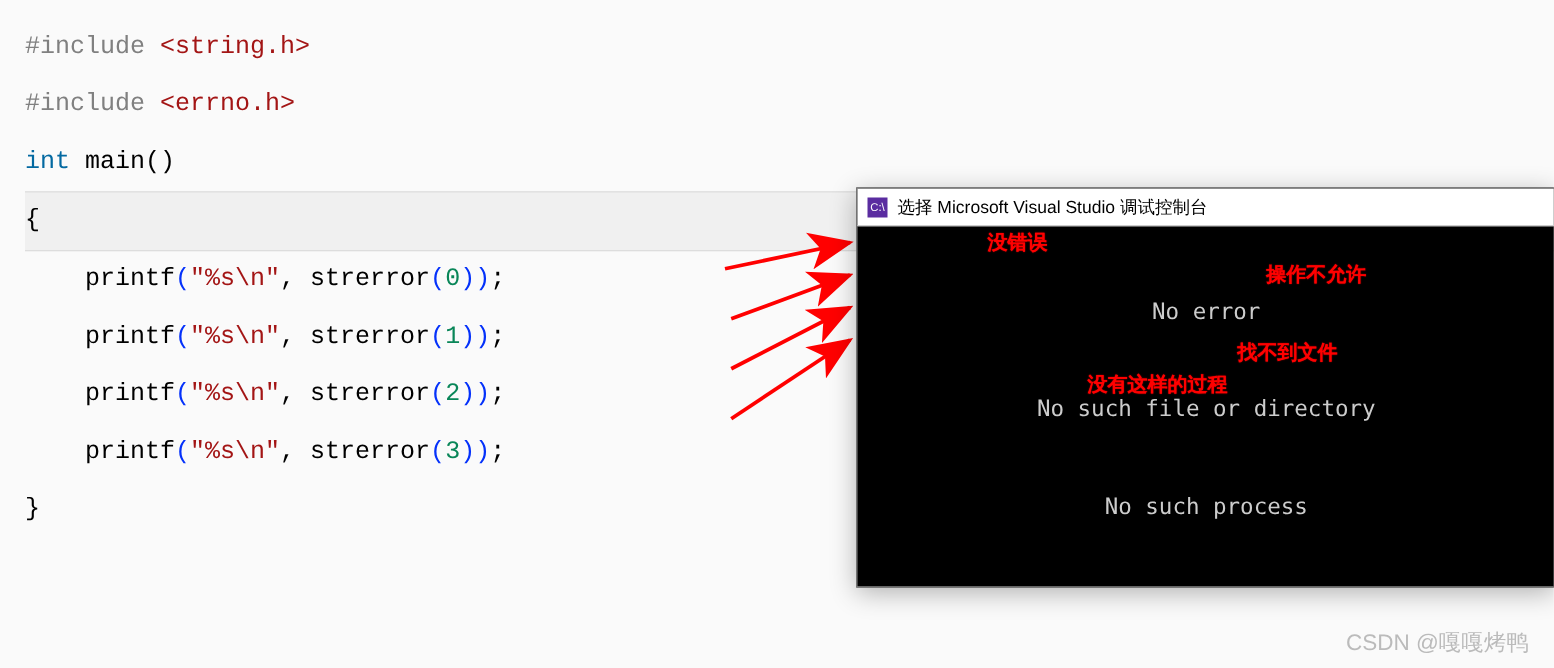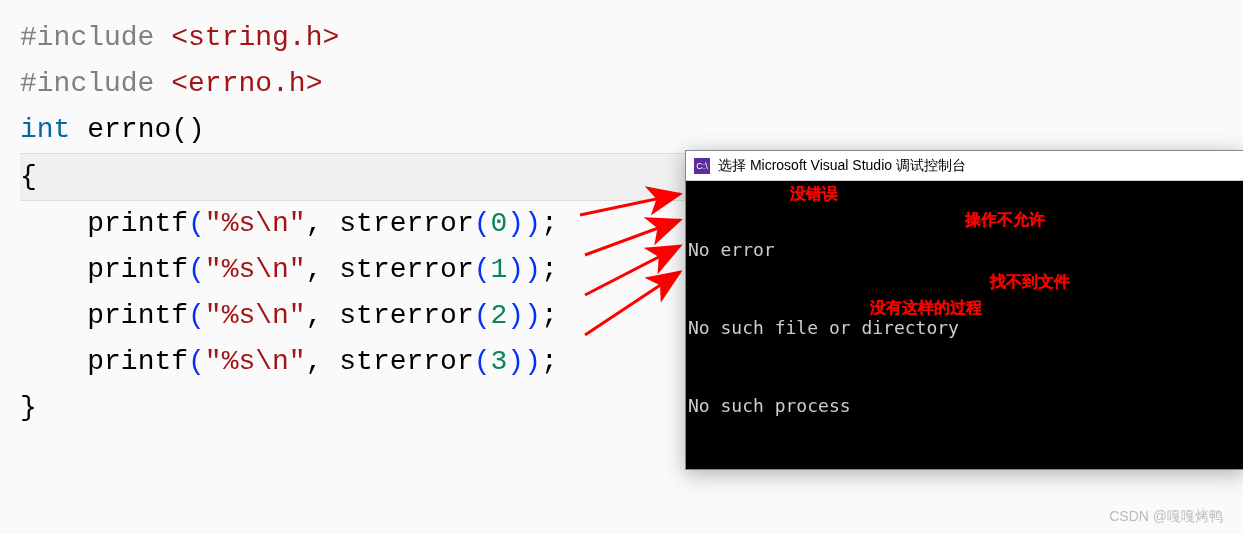--- a/index.html
+++ b/index.html
@@ -9,21 +9,21 @@
     background: #fafafa;
     font-family: Consolas, "Courier New", monospace;
     position: relative;
     overflow: hidden;
   }
   .code-area {
     position: absolute;
     top: 15px;
     left: 20px;
     right: 0;
-    font-size: 28px;
+    font-size: 20px;
     line-height: 46px;
     color: #000;
   }
   .code-line {
     white-space: pre;
     font-family: Consolas, "Courier New", monospace;
   }
   .token-preproc { color: #808080; }
   .token-include-path { color: #a31515; }
   .token-keyword { color: #0369a1; }
@@ -72,52 +72,52 @@
     font-family: sans-serif;
   }
   .console-body {
     padding: 4px 2px;
     font-family: "SimSun", Consolas, monospace;
     font-size: 18px;
     line-height: 26px;
     color: #ccc;
     white-space: pre;
   }
-  .console-line { white-space: pre; }
+  .console-line { white-space: pre; text-align: center; }
   .annotation {
     position: absolute;
     color: #ff0000;
     font-family: "SimHei", "Microsoft YaHei", sans-serif;
     font-weight: bold;
     font-size: 16px;
     text-shadow: 0 0 1px #ff0000;
   }
   .arrow-svg {
     position: absolute;
     top: 0;
     left: 0;
     pointer-events: none;
   }
 
   .watermark {
     position: absolute;
     bottom: 8px;
     right: 20px;
     color: #bbb;
-    font-size: 14px;
+    font-size: 18px;
     font-family: "Microsoft YaHei", sans-serif;
   }
 </style>
 </head>
 <body>
 
 <div class="code-area">
   <div class="code-line"><span class="token-preproc">#include </span><span class="token-include-path">&lt;string.h&gt;</span></div>
   <div class="code-line"><span class="token-preproc">#include </span><span class="token-include-path">&lt;errno.h&gt;</span></div>
-  <div class="code-line"><span class="token-keyword">int</span><span class="token-func"> errno()</span></div>
+  <div class="code-line"><span class="token-keyword">int</span><span class="token-func"> main()</span></div>
   <div class="code-line cursor-line"><span>{</span></div>
   <div class="code-line">    <span class="token-func">printf</span><span class="token-paren">(</span><span class="token-string">"%s\n"</span><span>, </span><span class="token-func">strerror</span><span class="token-paren">(</span><span class="token-number">0</span><span class="token-paren">)</span><span class="token-paren">)</span><span>;</span></div>
   <div class="code-line">    <span class="token-func">printf</span><span class="token-paren">(</span><span class="token-string">"%s\n"</span><span>, </span><span class="token-func">strerror</span><span class="token-paren">(</span><span class="token-number">1</span><span class="token-paren">)</span><span class="token-paren">)</span><span>;</span></div>
   <div class="code-line">    <span class="token-func">printf</span><span class="token-paren">(</span><span class="token-string">"%s\n"</span><span>, </span><span class="token-func">strerror</span><span class="token-paren">(</span><span class="token-number">2</span><span class="token-paren">)</span><span class="token-paren">)</span><span>;</span></div>
   <div class="code-line">    <span class="token-func">printf</span><span class="token-paren">(</span><span class="token-string">"%s\n"</span><span>, </span><span class="token-func">strerror</span><span class="token-paren">(</span><span class="token-number">3</span><span class="token-paren">)</span><span class="token-paren">)</span><span>;</span></div>
   <div class="code-line"><span>}</span></div>
 </div>
 
 <svg class="arrow-svg" width="1243" height="534">
   <defs>
@@ -141,17 +141,17 @@
     <div class="console-line">No such file or directory</div>
     <div class="console-line">No such process</div>
     
     
     
     
   </div>
 </div>
 
 <div class="annotation" style="top:184px; left:790px;">没错误</div>
-<div class="annotation" style="top:210px; left:965px;">操作不允许</div>
+<div class="annotation" style="top:210px; left:1013px;">操作不允许</div>
 <div class="annotation" style="top:236px; left:990px;margin-top:36px;">找不到文件</div>
 <div class="annotation" style="top:262px; left:870px;margin-top:36px;">没有这样的过程</div>
 
 <div class="watermark">CSDN @嘎嘎烤鸭</div>
 
 </body></html>

